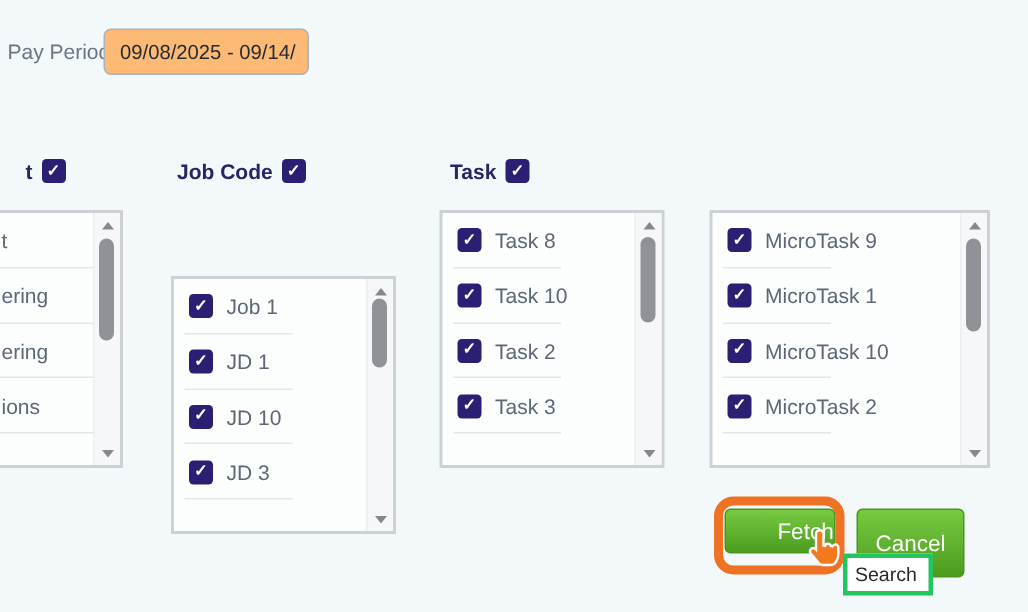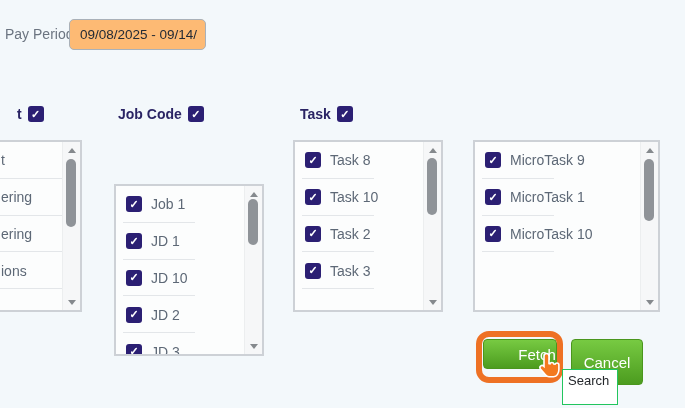--- a/index.html
+++ b/index.html
@@ -68,22 +68,22 @@
   .btn{
     position:absolute;border:1px solid #4a961d;border-radius:4px;
     background:linear-gradient(to bottom,#77ca42,#4c9c1f);
     color:#fff;font-size:15px;display:flex;align-items:center;justify-content:center;
     cursor:pointer;
   }
   .btn-fetch{left:483px;top:339px;width:74px;height:30px;padding-left:40px;}
   .btn-cancel{left:571px;top:339px;width:72px;height:46px;}
   .cursor-icon{position:absolute;left:537px;top:351px;width:26px;height:31px;}
   .tooltip{
-    position:absolute;left:562px;top:369px;background:#fff;border:1px solid #22c55e;
-    font-size:13px;color:#24272b;padding:3px 8px 16px 5px;white-space:nowrap;
+    position:absolute;left:562px;top:369px;background:#fff;border:3px solid #22c55e;
+    font-size:13px;color:#24272b;padding:3px 8px 4px 5px;white-space:nowrap;
   }
 </style>
 </head>
 <body>
 
 <div class="screen">
 
   <span class="pp-label">Pay Period</span>
   <div class="pp-select">
     <span class="pp-value">09/08/2025 - 09/14/</span>
@@ -140,24 +140,20 @@
       <div class="row">
           <span class="cb"></span>
           <span class="ilabel">JD 1</span>
         </div>
       <div class="row">
           <span class="cb"></span>
           <span class="ilabel">JD 10</span>
         </div>
       <div class="row">
           <span class="cb"></span>
-          <span class="ilabel">JD 2</span>
-        </div>
-      <div class="row">
-          <span class="cb"></span>
           <span class="ilabel">JD 3</span>
         </div>
     </div>
     <div class="sb">
       <div class="sb-up">
           <span class="tri-up"></span>
         </div>
       <div class="sb-thumb"></div>
       <div class="sb-down">
           <span class="tri-down"></span>
@@ -201,20 +197,24 @@
           <span class="cb"></span>
           <span class="ilabel">MicroTask 9</span>
         </div>
       <div class="row">
           <span class="cb"></span>
           <span class="ilabel">MicroTask 1</span>
         </div>
       <div class="row">
           <span class="cb"></span>
           <span class="ilabel">MicroTask 10</span>
+        </div>
+      <div class="row">
+          <span class="cb"></span>
+          <span class="ilabel">MicroTask 2</span>
         </div>
     </div>
     <div class="sb">
       <div class="sb-up">
           <span class="tri-up"></span>
         </div>
       <div class="sb-thumb"></div>
       <div class="sb-down">
           <span class="tri-down"></span>
         </div>

